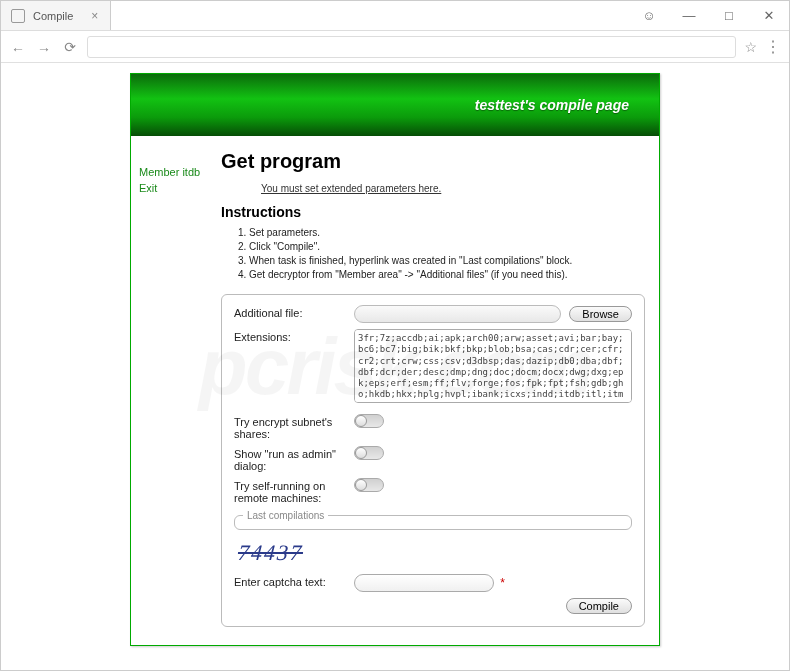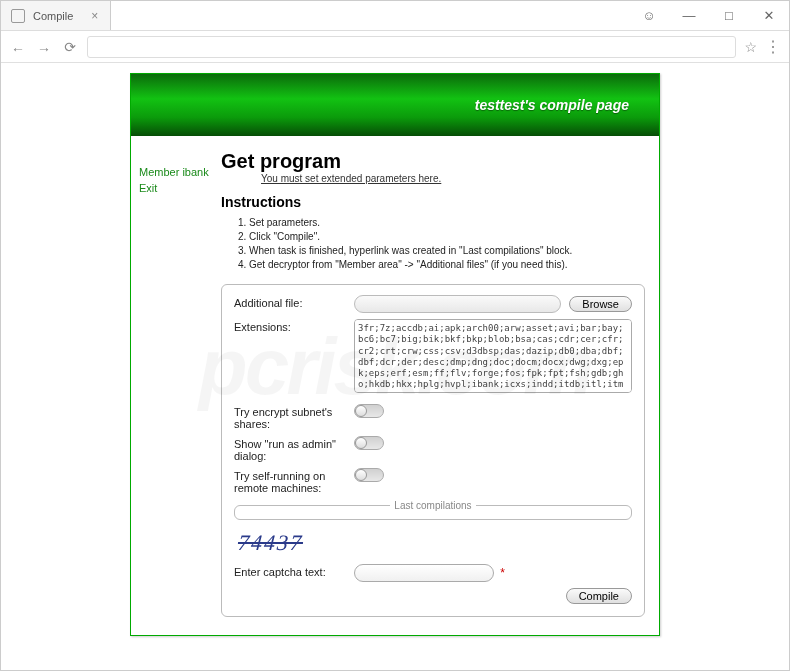--- a/index.html
+++ b/index.html
@@ -23,37 +23,37 @@
 
 
 .viewport { flex: 1; background: #fff; overflow: hidden; position: relative; }
 .pageouter { width: 530px; margin: 10px auto 0 auto; border: 1px solid #0a0; box-shadow: 1px 1px 2px rgba(0,0,0,0.2); }
 .banner { height: 62px; background: linear-gradient(to bottom, #0b6b0b 0%, #12c212 40%, #0b9b0b 70%, #064d06 100%); display: flex; align-items: center; justify-content: flex-end; padding-right: 30px; }
 .banner-title { color: #fff; font-weight: bold; font-size: 14px; font-style: italic; text-shadow: 0 1px 1px rgba(0,0,0,0.4); }
 .pagebody { display: flex; background: #fff; }
 .sidebar { width: 90px; padding: 30px 0 0 8px; }
 .sidebar a { display: block; color: #1a8a1a; font-size: 11px; text-decoration: none; margin-bottom: 4px; cursor: pointer; }
 .main { flex: 1; padding: 14px 14px 18px 0; }
-h1 { font-size: 20px; font-weight: bold; }
+h1 { font-size: 20px; font-weight: bold; margin-bottom: 10px; }
 .hint { font-size: 10px; color: #333; padding-left: 40px; margin-bottom: 10px; text-decoration: underline; }
 h2 { font-size: 14px; font-weight: bold; margin-bottom: 6px; }
 ol { padding-left: 28px; margin-bottom: 12px; }
 ol li { font-size: 10px; color: #222; line-height: 1.4; }
 .formbox { border: 1px solid #bbb; border-radius: 6px; padding: 10px 12px 12px 12px; background: #fff; }
 .row { display: flex; align-items: flex-start; margin-bottom: 6px; }
 .row .lbl { width: 120px; font-size: 11px; color: #222; padding-top: 2px; }
 .row .ctrl { flex: 1; }
 .fileinput { display: flex; align-items: center; gap: 8px; }
 .fileinput .path { flex: 1; height: 18px; background: linear-gradient(#fafafa,#e8e8e8); border: 1px solid #bbb; border-radius: 9px; }
 .btn { background: linear-gradient(#fafafa,#e0e0e0); border: 1px solid #999; border-radius: 9px; padding: 1px 12px; font-size: 11px; cursor: pointer; }
 textarea { width: 100%; height: 74px; font-family: monospace; font-size: 9px; color: #444; border: 1px solid #aaa; border-radius: 4px; padding: 3px; resize: none; overflow-y: scroll; line-height: 1.25; }
 .toggle { width: 30px; height: 14px; background: linear-gradient(#d0d0d0,#e8e8e8); border: 1px solid #aaa; border-radius: 8px; position: relative; }
 .toggle .knob { width: 12px; height: 12px; background: linear-gradient(#fff,#ddd); border: 1px solid #999; border-radius: 50%; position: absolute; left: 0; top: 0; }
 fieldset { border: 1px solid #bbb; border-radius: 6px; padding: 2px 8px; margin: 4px 0 8px 0; }
-legend { font-size: 10px; color: #888; padding: 0 4px; text-align: center; }
+legend { font-size: 10px; color: #888; padding: 0 4px; }
 .captchaimg { font-family: cursive; font-size: 22px; color: #2a3a8a; font-style: italic; letter-spacing: 2px; padding: 2px 4px; text-decoration: line-through; display: inline-block; transform: skewX(-5deg); }
 .textinput { height: 18px; border: 1px solid #aaa; border-radius: 9px; background: linear-gradient(#fff,#f0f0f0); width: 140px; padding: 0 6px; font-size: 11px; }
 .req { color: #c00; margin-left: 3px; }
 .btnrow { text-align: right; margin-top: 4px; }
 
 
 .wm { position: absolute; top: 50%; left: 50%; transform: translate(-50%,-50%); font-size: 80px; color: rgba(0,0,0,0.04); font-weight: bold; font-style: italic; pointer-events: none; white-space: nowrap; letter-spacing: -3px; }
 </style>
 </head>
 <body>
@@ -84,21 +84,21 @@
 
   <div class="viewport">
     <div class="wm">pcrisk.com</div>
 
     <div class="pageouter">
       <div class="banner">
         <span class="banner-title">testtest's compile page</span>
       </div>
       <div class="pagebody">
         <div class="sidebar">
-          <a>Member ibank</a>
+          <a>Member itdb</a>
           <a>Exit</a>
         </div>
         <div class="main">
           <h1>Get program</h1>
           <div class="hint">You must set extended parameters here.</div>
           <h2>Instructions</h2>
           <ol>
             <li>Set parameters.</li>
             <li>Click "Compile".</li>
             <li>When task is finished, hyperlink was created in "Last compilations" block.</li>

